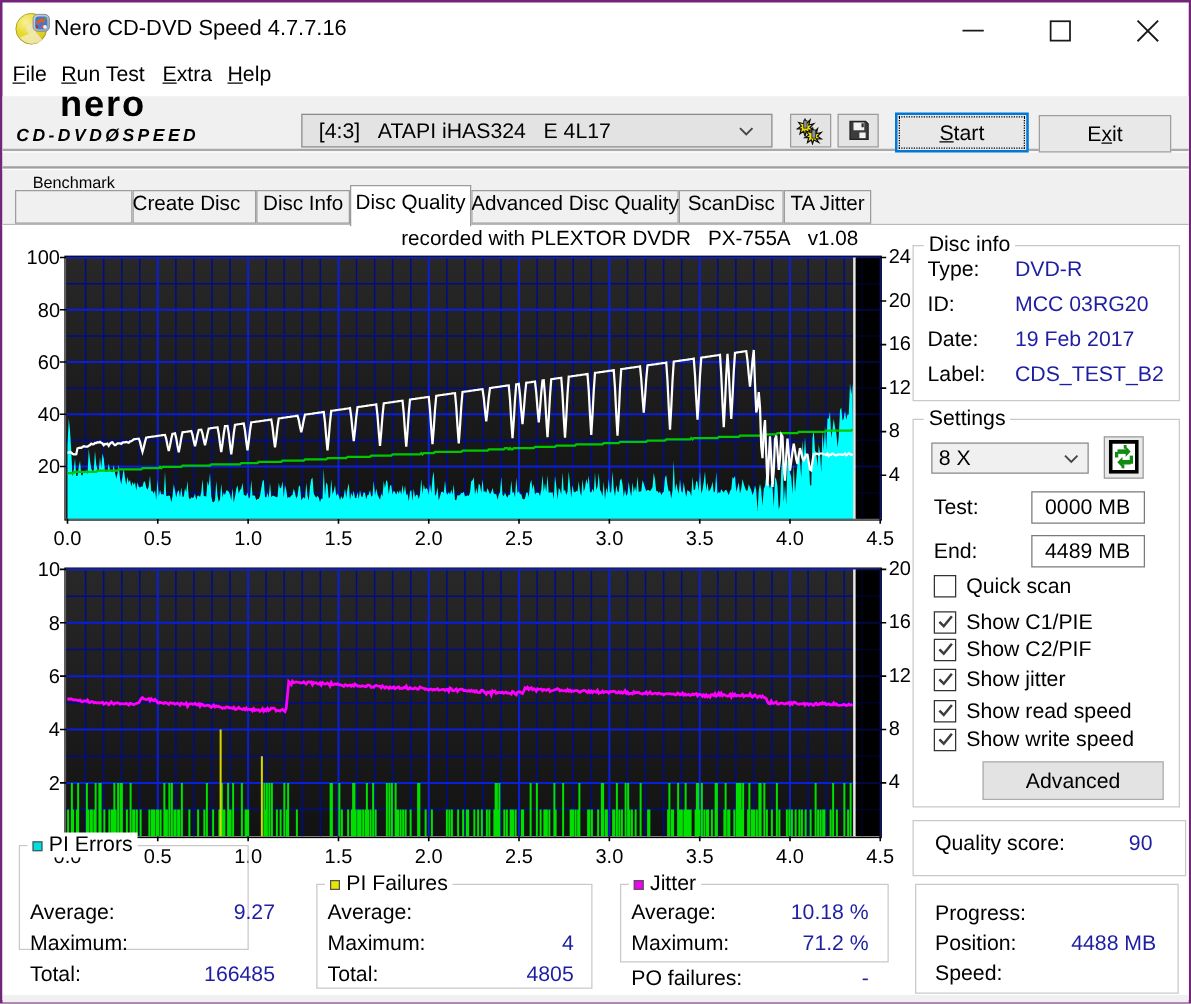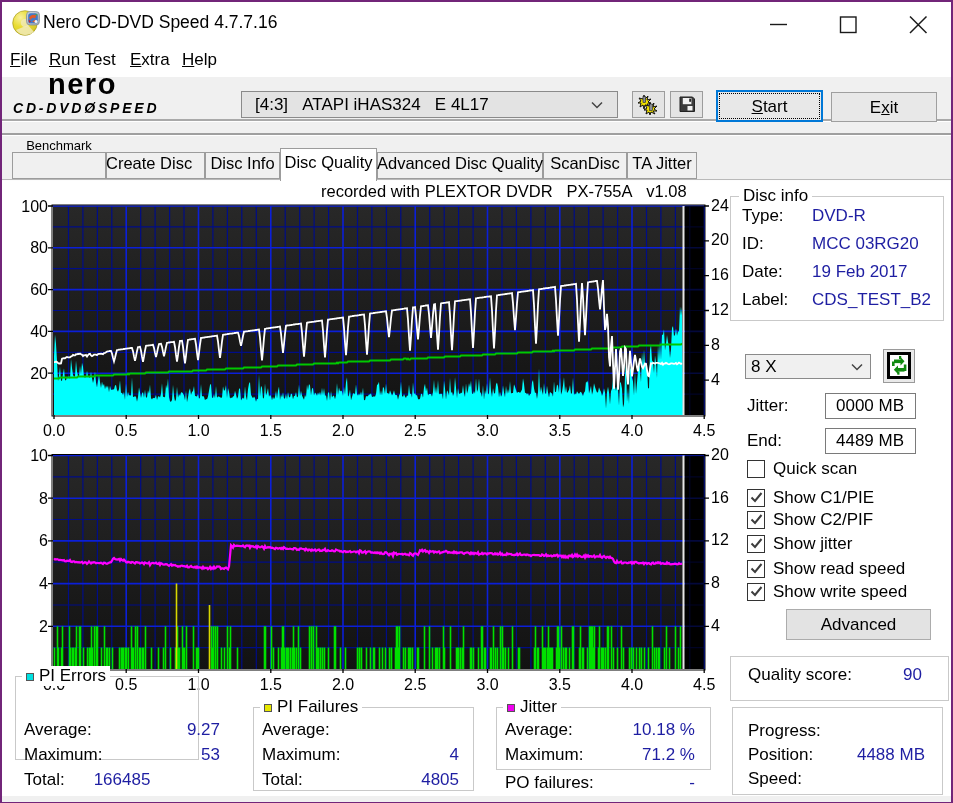--- a/index.html
+++ b/index.html
@@ -175,40 +175,43 @@
       <span class="gl">Disc info</span>
     </div>
 <div class="abs t" style="left:740px;top:204px">Type:</div>
 <div class="abs t blue" style="left:810px;top:204px">DVD-R</div>
 <div class="abs t" style="left:740px;top:232px">ID:</div>
 <div class="abs t blue" style="left:810px;top:232px">MCC 03RG20</div>
 <div class="abs t" style="left:740px;top:260px">Date:</div>
 <div class="abs t blue" style="left:810px;top:260px">19 Feb 2017</div>
 <div class="abs t" style="left:740px;top:288px">Label:</div>
 <div class="abs t blue" style="left:810px;top:288px">CDS_TEST_B2</div>
+<div class="gb" style="left:728px;top:333px;width:214px;height:311px">
+      <span class="gl">Settings</span>
+    </div>
 <div class="abs" style="left:743px;top:352px;width:126px;height:25px;background:#f0f0f0;border:1px solid #8a8a8a"></div>
 <div class="abs t" style="left:749px;top:355px">8 X</div>
 <svg class="abs" style="left:848px;top:360px" width="14" height="10" viewBox="0 0 14 10">
       <path d="M2 2.5 L7 7.5 L12 2.5" stroke="#444" stroke-width="1.5" fill="none"></path>
     </svg>
 <div class="abs" style="left:881px;top:347px;width:32px;height:34px;background:#e9e9e9;border:1px solid #9a9a9a"></div>
 <svg class="abs" style="left:885px;top:350px" width="24" height="27" viewBox="0 0 24 27">
       <rect x="1.5" y="1.5" width="21" height="24" fill="#fff" stroke="#000" stroke-width="3"></rect>
       <g fill="#118a11">
         <rect x="7" y="7.5" width="7" height="3.6"></rect>
         <polygon points="13.5,5 13.5,13.5 17.5,9.2"></polygon>
         <rect x="12" y="4" width="2.2" height="3"></rect>
         <rect x="5" y="9.5" width="2.6" height="4.5"></rect>
         <rect x="10.5" y="16" width="7" height="3.6"></rect>
         <polygon points="11,13.5 11,22 6.8,17.7"></polygon>
         <rect x="10.3" y="19.5" width="2.2" height="3.2"></rect>
         <rect x="16.8" y="12.5" width="2.6" height="6.5"></rect>
       </g>
     </svg>
-<div class="abs t" style="left:745px;top:394px">Jitter:</div>
+<div class="abs t" style="left:745px;top:394px">Test:</div>
 <div class="abs" style="left:823px;top:391px;width:91px;height:26px;background:#fff;border:1px solid #7a7a7a"></div>
 <div class="abs t" style="left:834px;top:394px">0000 MB</div>
 <div class="abs t" style="left:745px;top:429px">End:</div>
 <div class="abs" style="left:823px;top:426px;width:91px;height:26px;background:#fff;border:1px solid #7a7a7a"></div>
 <div class="abs t" style="left:834px;top:429px">4489 MB</div>
 <div class="cb" style="left:745px;top:458px"></div>
 <div class="cbl" style="left:771px;top:457px">Quick scan</div>
 <div class="cb" style="left:745px;top:487px"></div>
 <svg class="abs" style="left:747px;top:488px" width="15" height="15" viewBox="0 0 15 15">
       <path d="M2.5 7.5 L6 11 L12.5 3" stroke="#3d3d3d" stroke-width="2" fill="none"></path>
@@ -238,23 +241,22 @@
 <div class="abs t" style="left:784px;top:613px;width:145px;text-align:center">Advanced</div>
 <div class="gb" style="left:728px;top:654px;width:219px;height:45px"></div>
 <div class="abs t" style="left:746px;top:663px">Quality score:</div>
 <div class="abs t blue" style="left:850px;top:663px;width:70px;text-align:right">90</div>
 <div class="gb" style="left:13px;top:674px;width:184px;height:84px">
       <span class="gl" style="left:6px"><span style="display:inline-block;width:8px;height:8px;background:#00e0e0;border:1px solid #555;margin-right:5px"></span>PI Errors</span>
     </div>
 <div class="abs t" style="left:22px;top:718px">Average:</div>
 <div class="abs t blue" style="left:22px;top:718px;width:196px;text-align:right">9.27</div>
 <div class="abs t" style="left:22px;top:743px">Maximum:</div>
-<div class="abs t blue" style="left:22px;top:743px;width:196px;text-align:right">53</div>
 <div class="abs t" style="left:22px;top:768px">Total:</div>
-<div class="abs t blue" style="left:22px;top:768px;width:196px;text-align:center">166485</div>
+<div class="abs t blue" style="left:22px;top:768px;width:196px;text-align:right">166485</div>
 <div class="gb" style="left:251px;top:705px;width:221px;height:84px">
       <span class="gl" style="left:6px"><span style="display:inline-block;width:8px;height:8px;background:#e8e800;border:1px solid #555;margin-right:5px"></span>PI Failures</span>
     </div>
 <div class="abs t" style="left:260px;top:718px">Average:</div>
 <div class="abs t" style="left:260px;top:743px">Maximum:</div>
 <div class="abs t blue" style="left:260px;top:743px;width:197px;text-align:right">4</div>
 <div class="abs t" style="left:260px;top:768px">Total:</div>
 <div class="abs t blue" style="left:260px;top:768px;width:197px;text-align:right">4805</div>
 <div class="gb" style="left:494px;top:705px;width:215px;height:63px">
       <span class="gl" style="left:6px"><span style="display:inline-block;width:8px;height:8px;background:#f000f0;border:1px solid #555;margin-right:5px"></span>Jitter</span>

